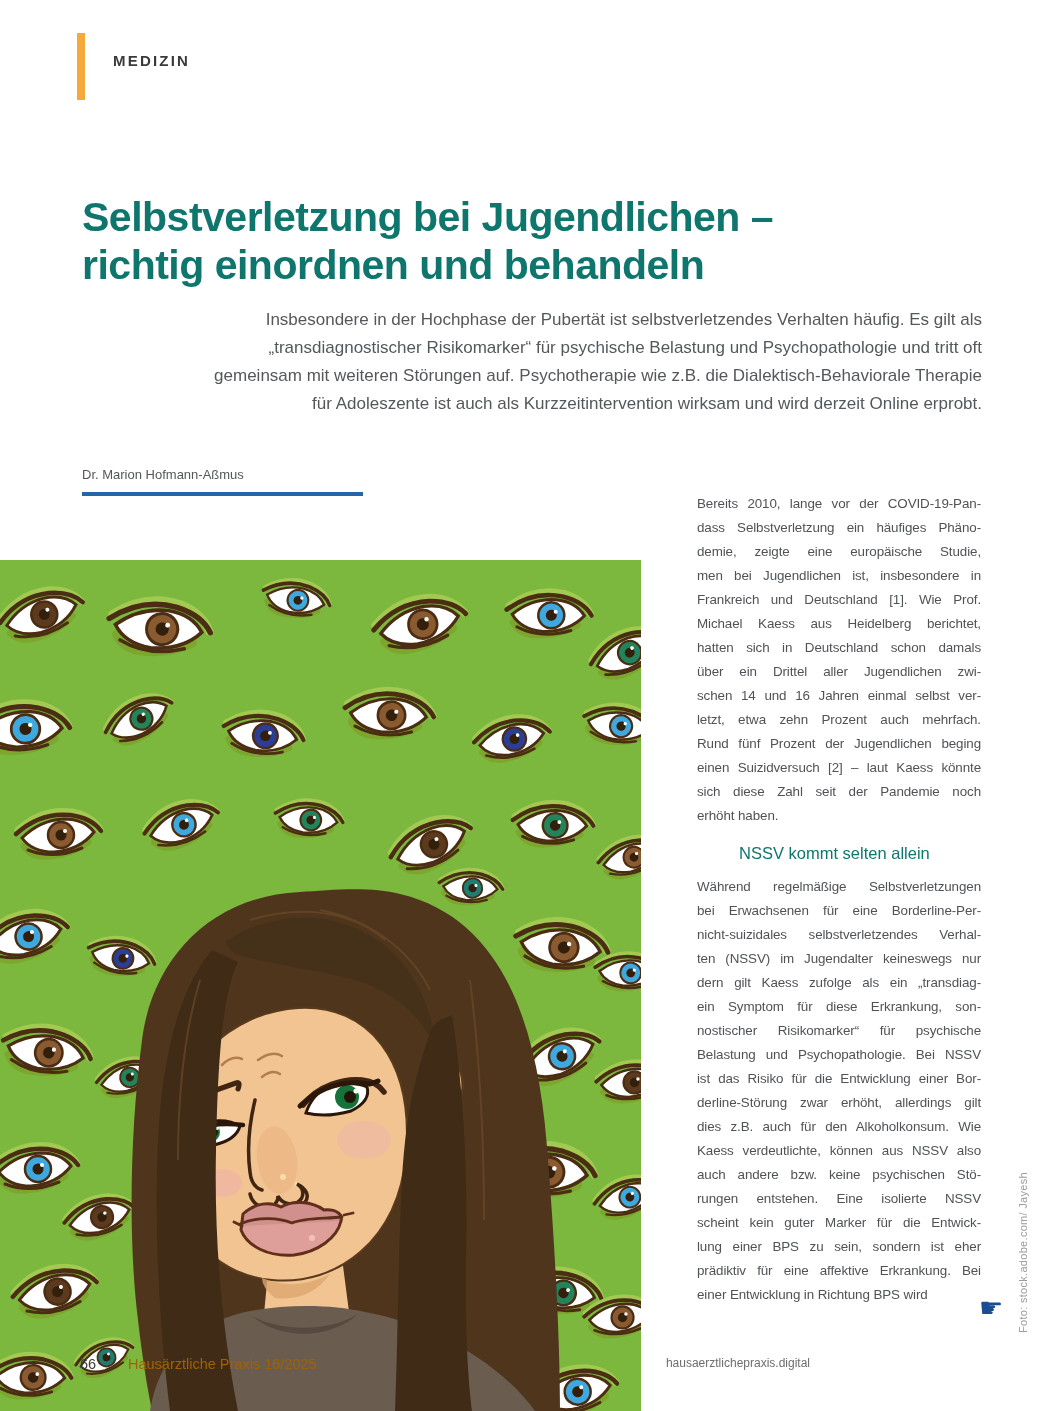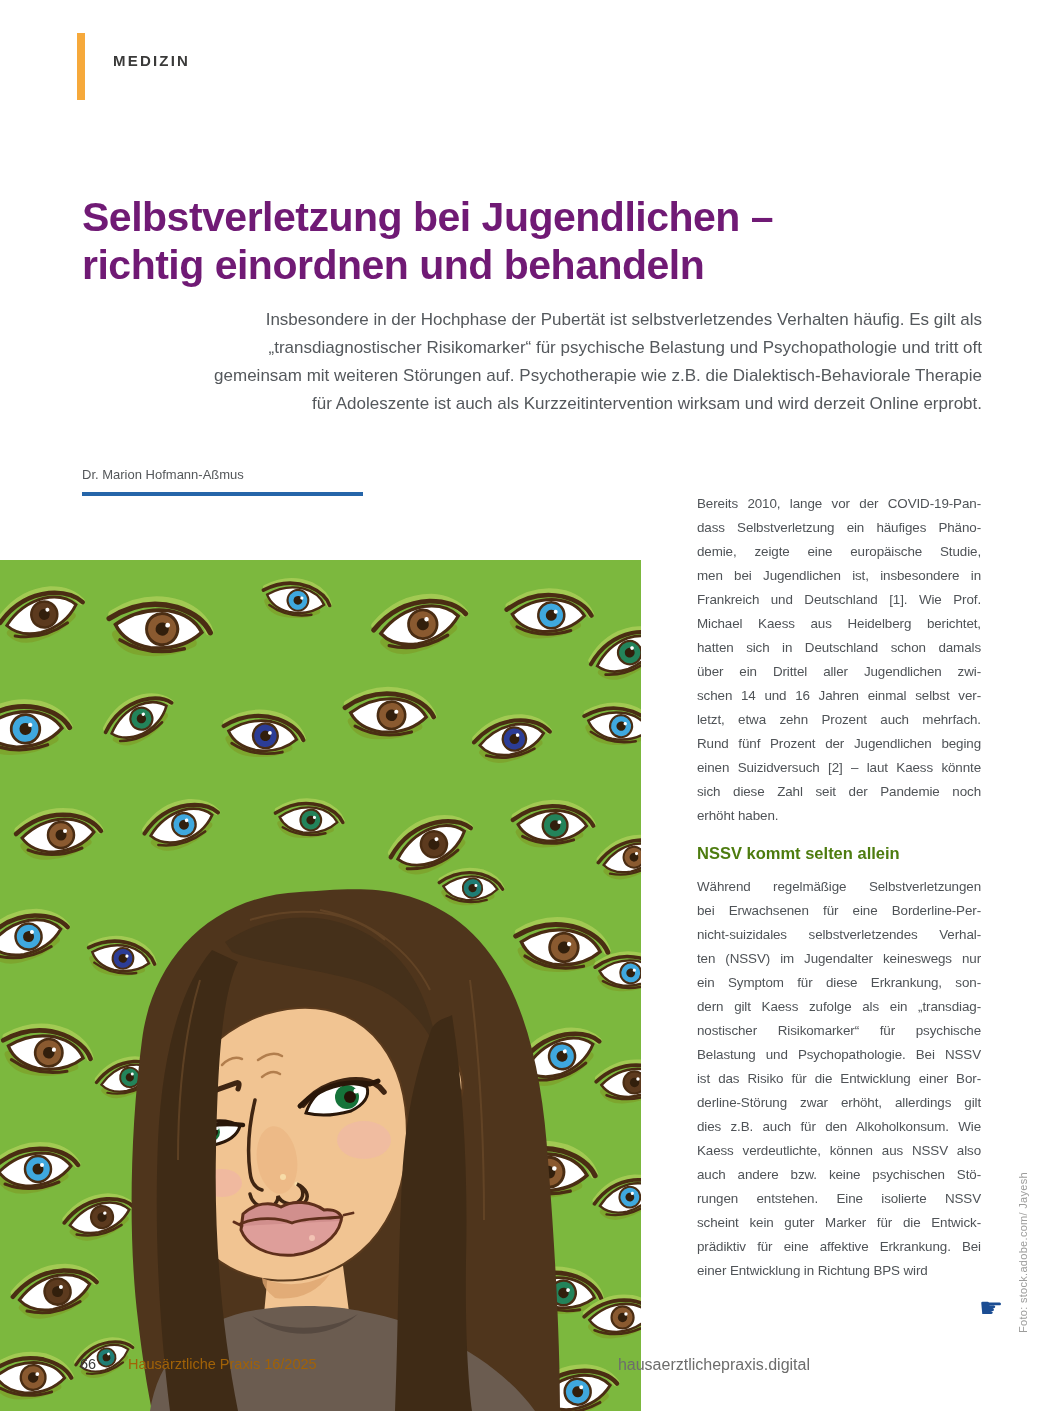--- a/index.html
+++ b/index.html
@@ -5,40 +5,40 @@
   html,body{margin:0;padding:0;background:#e8e8e8;}
   .page{
     position:relative;width:1058px;height:1411px;background:#ffffff;
     overflow:hidden;margin:0 auto;
     font-family:"Liberation Sans","DejaVu Sans",sans-serif;
   }
   .kicker-bar{position:absolute;left:77px;top:33px;width:8px;height:67px;background:#F6A93B;}
   .kicker{position:absolute;left:113px;top:52px;font-size:15px;font-weight:bold;
     letter-spacing:2.2px;color:#3A3A39;}
   .title{position:absolute;left:82px;top:166px;width:900px;font-size:41px;line-height:48px;
-    font-weight:bold;color:#701a75;letter-spacing:-0.5px;}
+    font-weight:bold;color:#0f766e;letter-spacing:-0.5px;}
   .lead{position:absolute;left:82px;top:306px;width:900px;font-size:17px;line-height:28px;
     color:#54585C;}
   .lead .ll{white-space:nowrap;text-align:right;}
   .author{position:absolute;left:82px;top:467px;font-size:13px;color:#54575A;}
   .author-rule{position:absolute;left:82px;top:492px;width:281px;height:3.5px;background:#2565A9;}
   .col{position:absolute;left:697px;top:492px;width:284px;font-size:13.4px;line-height:24px;
     color:#4F5357;letter-spacing:-0.1px;}
   .tl{text-align:justify;text-align-last:justify;}
   .tl-last{text-align-last:left;}
-  .subheading{font-size:16.5px;font-weight:bold;color:#4d7c0f;margin-top:13px;margin-bottom:10px;
-    letter-spacing:0;}
+  .subheading{font-size:16.5px;font-weight:normal;color:#0f766e;margin-top:13px;margin-bottom:10px;
+    letter-spacing:0;margin-left:42px;}
   .illustration{position:absolute;left:0;top:560px;width:641px;height:851px;display:block;}
   .pointer{position:absolute;left:979px;top:1295px;font-size:27px;line-height:27px;color:#1B4D93;}
   .photo-credit{position:absolute;left:919px;top:1221px;width:210px;height:14px;
     transform:rotate(-90deg);font-size:11px;color:#9C9C9B;letter-spacing:0.3px;}
   .footer{position:absolute;left:0;top:1356px;width:890px;height:24px;z-index:5;}
   .page-number{position:absolute;left:80px;top:0;font-size:14.5px;color:#3C3C3B;}
   .journal-name{position:absolute;left:128px;top:0;font-size:14.5px;color:#a16207;}
-  .website{position:absolute;right:80px;top:0;font-size:16px;color:#6D6D6C;}
+  .website{position:absolute;right:80px;top:0;font-size:12px;color:#6D6D6C;}
   
   .ir-br{--iris:#8A5A30;} .ir-bl{--iris:#3FA8DE;} .ir-gr{--iris:#23835A;}
   .ir-nv{--iris:#2C3D96;} .ir-db{--iris:#5C3A1E;} .ir-tl{--iris:#1F7D74;}
 </style>
 </head>
 <body>
 
 <div class="page">
 
   <div class="kicker-bar"></div>
@@ -184,31 +184,32 @@
         <div class="tl">einen Suizidversuch [2] – laut Kaess könnte</div>
         <div class="tl">sich diese Zahl seit der Pandemie noch</div>
         <div class="tl tl-last">erhöht haben.</div>
       </div>
     <div class="subheading">NSSV kommt selten allein</div>
     <div>
         <div class="tl">Während regelmäßige Selbstverletzungen</div>
         <div class="tl">bei Erwachsenen für eine Borderline-Per-</div>
         <div class="tl">nicht-suizidales selbstverletzendes Verhal-</div>
         <div class="tl">ten (NSSV) im Jugendalter keineswegs nur</div>
+        <div class="tl">dern gilt Kaess zufolge als ein „transdiag-</div>
         <div class="tl">ein Symptom für diese Erkrankung, son-</div>
-        <div class="tl">dern gilt Kaess zufolge als ein „transdiag-</div>
         <div class="tl">nostischer Risikomarker“ für psychische</div>
         <div class="tl">Belastung und Psychopathologie. Bei NSSV</div>
         <div class="tl">ist das Risiko für die Entwicklung einer Bor-</div>
         <div class="tl">derline-Störung zwar erhöht, allerdings gilt</div>
         <div class="tl">dies z.B. auch für den Alkoholkonsum. Wie</div>
         <div class="tl">Kaess verdeutlichte, können aus NSSV also</div>
         <div class="tl">auch andere bzw. keine psychischen Stö-</div>
         <div class="tl">rungen entstehen. Eine isolierte NSSV</div>
         <div class="tl">scheint kein guter Marker für die Entwick-</div>
+        <div class="tl">lung einer BPS zu sein, sondern ist eher</div>
         <div class="tl">prädiktiv für eine affektive Erkrankung. Bei</div>
         <div class="tl tl-last">einer Entwicklung in Richtung BPS wird</div>
       </div>
   </div>
 
   <div class="pointer">☛</div>
 
   <div class="photo-credit">Foto: stock.adobe.com/ Jayesh</div>
 
   <div class="footer">

